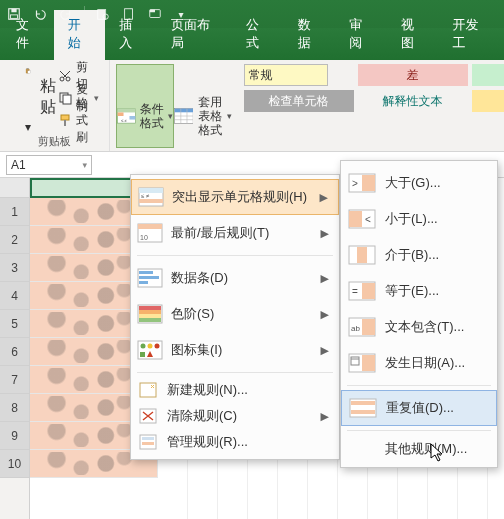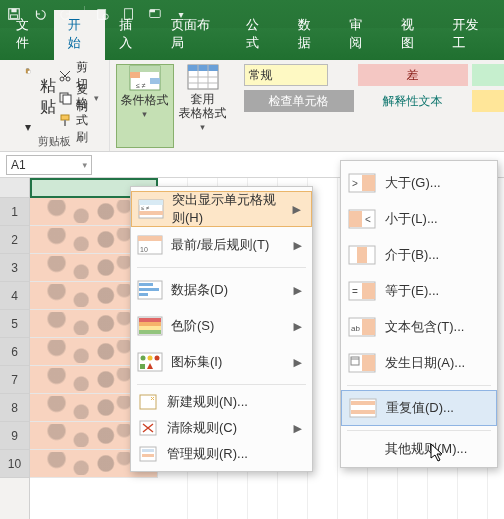--- a/index.html
+++ b/index.html
@@ -23,21 +23,21 @@
   .clip-grp { width: 120px; }
   .clip-row { display: flex; gap: 4px; }
   .paste-btn { width: 44px; height: 70px; display: flex; flex-direction: column; align-items: center; justify-content: flex-start; padding-top: 4px; gap: 2px; }
   .paste-btn .plabel { font-size: 16px; margin-left: 40px; }
   .mini-stack { display: flex; flex-direction: column; gap: 2px; padding-top: 2px; }
   .mini-item { display: flex; align-items: center; gap: 4px; height: 20px; padding: 0 4px; }
   .mini-item .mi-icon { width: 14px; height: 14px; }
   .mini-caret { margin-left: 2px; color: #666; font-size: 9px; }
 
   .cf-grp { width: 130px; display:flex;flex-direction:row;align-items:flex-start;}
-  .big-btn { width: 58px; height: 84px; display: flex; flex-direction: column; align-items: center; justify-content: flex-start; padding-top: 0; gap:2px; position:relative;}
+  .big-btn { width: 58px; height: 84px; display: flex; flex-direction: row; align-items: center; justify-content: flex-start; padding-top: 20px; gap:2px; position:relative;}
   .big-btn.active { background:#c5e0b4; border:1px solid #88b06d;}
   .big-btn .blabel { font-size:12px; line-height:14px; text-align:center; }
   .big-btn .caret { font-size:9px; color:#555; }
 
   .styles-grp { flex:1; padding:4px 6px; }
   .style-box { height:22px; width:84px; border:1px solid #bbb; display:inline-flex; align-items:center; padding:0 4px; background:#fef9c3; font-size:12px;}
   .styles-row { display:flex; gap:4px; align-items:flex-start; }
   .style-col { display:flex; flex-direction:column; gap:4px; }
   .style-chip { width:110px; height:22px; display:flex; align-items:center; justify-content:center; font-size:12px; }
   .chip-bad { background:#f4c7c3; color:#8a201a; }
@@ -64,21 +64,21 @@
      radial-gradient(circle at 20% 30%, rgba(60,60,60,.25) 8%, transparent 10%),
      radial-gradient(circle at 60% 50%, rgba(60,60,60,.28) 10%, transparent 12%),
      radial-gradient(circle at 40% 70%, rgba(60,60,60,.22) 9%, transparent 11%),
      radial-gradient(circle at 75% 25%, rgba(60,60,60,.2) 7%, transparent 9%);
      filter:blur(.4px);}
   .gridcols { flex:1; display:flex; }
   .gridcols .c { width:30px; border-right:1px solid #eee; }
 
   
   .menu { position:absolute; background:#fcfcfc; border:1px solid #c9c9c9; box-shadow:2px 3px 8px rgba(0,0,0,.25); padding:4px 0; }
-  .menu1 { left:130px; top:186px; width:183px; }
+  .menu1 { left:130px; top:174px; width:210px; }
   .menu1 .mrow { display:flex; align-items:center; height:36px; padding:0 10px 0 6px; gap:8px; }
   .menu1 .mrow.hover { background:#fde6c8; border:1px solid #eab56a; height:36px;}
   .menu1 .miicon { width:26px; height:24px; display:flex; align-items:center; justify-content:center;}
   .menu1 .mtext { font-size:13px; color:#333; }
   .menu1 .marrow { margin-left:auto; color:#666; font-size:11px;}
   .menu .sep { height:1px; background:#e3e3e3; margin:4px 6px; }
   .menu1 .small .mrow{height:26px;}
   .menu1 .small .miicon{width:22px;height:18px;}
 
   .menu2 { left:340px; top:160px; width:158px; }

